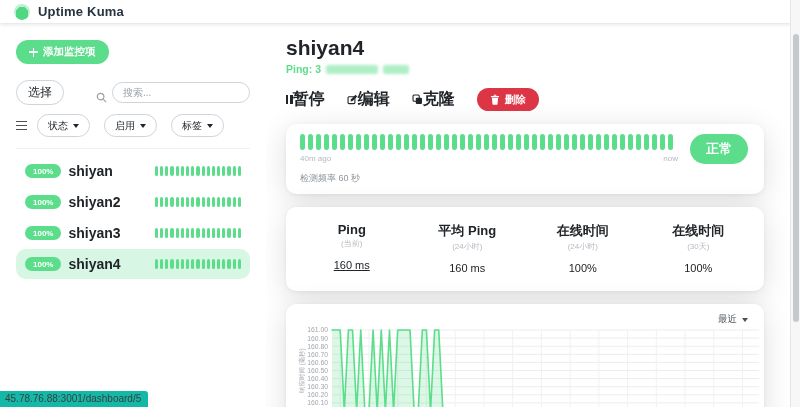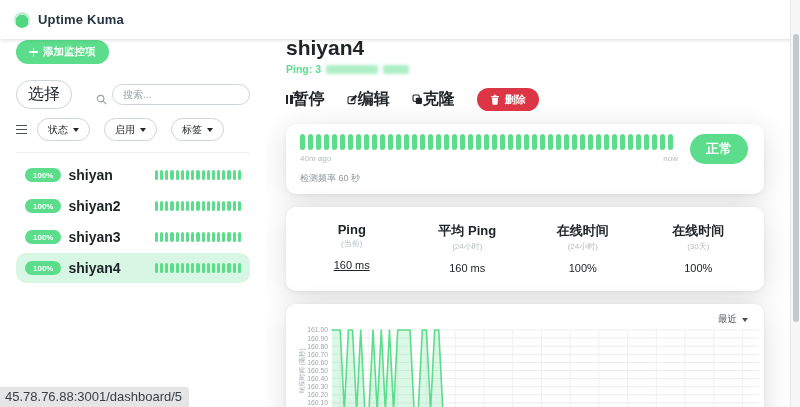--- a/index.html
+++ b/index.html
@@ -4,21 +4,21 @@
 <style>
   :root{
     --primary:#5cdd8b; --primary-light:#d7f7e4; --info:#1db8ec; --danger:#dc3545;
     --text:#212529; --muted:#9aa2a9; --border:#ced4da;
   }
   *{box-sizing:border-box; margin:0; padding:0;}
   html,body{width:800px; height:407px; overflow:hidden;}
   body{font-family:"Liberation Sans","DejaVu Sans",sans-serif; background:#fff; color:var(--text); position:relative;}
 
   
-  .navbar{position:absolute; top:0; left:0; right:0; height:39px; background:#fff;
+  .navbar{position:absolute; top:0; left:0; right:0; height:23px; background:#fff;
     box-shadow:0 1px 4px rgba(0,0,0,.14); display:flex; align-items:center; padding:0 14px; z-index:6;}
   .logo{width:16px; height:16px; border-radius:50%;
     background:radial-gradient(circle at 50% 58%, #4fd87f 0 52%, #bdf0d2 53% 100%); margin-right:8px;}
   .app-title{font-size:13px; font-weight:bold; color:#263340; letter-spacing:.2px;}
   .nav-right{margin-left:auto; display:flex; align-items:center; gap:12px;}
   .pill-btn{display:flex; align-items:center; gap:5px; border-radius:20px; padding:4px 11px;
     font-size:10px; font-weight:bold; color:#fff; cursor:pointer;}
   .pill-btn.info{background:var(--info);}
   .pill-btn.green{background:var(--primary);}
   .nav-link{display:flex; align-items:center; gap:5px; font-size:10.5px; font-weight:bold; color:var(--text); cursor:pointer;}
@@ -36,21 +36,21 @@
 
   
   .sidebar{position:absolute; top:30px; left:0; width:266px; bottom:0; background:#fff; padding:10px 16px; z-index:2;}
   .add-btn{display:inline-flex; align-items:center; gap:5px; background:var(--primary); color:#fff;
     font-size:10.5px; font-weight:bold; border:none; border-radius:20px; padding:5px 13px; cursor:pointer;}
   .plus-icon{position:relative; width:9px; height:9px;}
   .plus-icon::before{content:""; position:absolute; left:0; top:3.7px; width:9px; height:1.6px; background:#fff;}
   .plus-icon::after{content:""; position:absolute; left:3.7px; top:0; width:1.6px; height:9px; background:#fff;}
   .search-row{margin-top:16px; display:flex; align-items:center;}
   .select-btn{border:1px solid var(--border); background:#fff; border-radius:20px; padding:3px 11px;
-    font-size:16px; color:var(--text); cursor:pointer;}
+    font-size:12px; color:var(--text); cursor:pointer;}
   .search-wrap{margin-left:auto; display:flex; align-items:flex-end; gap:5px;}
   .search-input{width:138px; border:1px solid var(--border); border-radius:20px; padding:4px 10px;
     font-size:10px; color:#495057; outline:none; font-family:inherit;}
   .search-input::placeholder{color:#98a0a8;}
   .filter-row{margin-top:9px; display:flex; align-items:center; gap:7px;}
   .menu-icon{display:inline-flex; flex-direction:column; gap:2.4px; margin-right:3px; cursor:pointer;}
   .menu-icon i{display:block; width:11px; height:1.4px; background:#495057;}
   .filter-pill{display:flex; align-items:center; gap:5px; border:1px solid var(--border); border-radius:20px;
     padding:3.5px 10px; font-size:10px; color:var(--text); background:#fff; cursor:pointer;}
   .filter-pill .caret{border-top-color:#212529; border-left-width:3px; border-right-width:3px;}
@@ -89,21 +89,21 @@
   .stat-sub{font-size:8px; color:#b6bcc2; margin-top:1px;}
   .stat-value{font-size:11px; color:var(--text); margin-top:10px;}
   .stat-value.underline{text-decoration:underline;}
   .chart-card{position:relative; padding:7px 10px 4px;}
   .range-select{position:absolute; top:9px; right:16px; display:flex; align-items:center; gap:5px;
     font-size:9.5px; color:#495057; cursor:pointer;}
   .range-select .caret{border-top-color:#495057; border-left-width:3px; border-right-width:3px;}
   .chart-wrap{margin-top:13px;}
 
   
-  .statusbar{position:absolute; left:0; bottom:0; background:#e5e5e5; color:#3c4043; font-size:13px;
+  .statusbar{position:absolute; left:0; bottom:0; background:#14b8a6; color:#3c4043; font-size:10px;
     padding:2px 7px 3px 5px; border-top-right-radius:3px; z-index:9;}
   .scrollbar{position:absolute; right:0; top:0; width:10px; height:100%; background:#f7f7f7; border-left:1px solid #e6e6e6; z-index:8;}
   .scroll-thumb{position:absolute; left:1.5px; top:34px; width:6px; height:288px; background:#c6c9cc; border-radius:3px; cursor:grab;}
   svg text{font-family:"Liberation Sans","DejaVu Sans",sans-serif;}
 </style>
 </head>
 <body>
 
 <div class="navbar">
   <span class="logo"></span>

